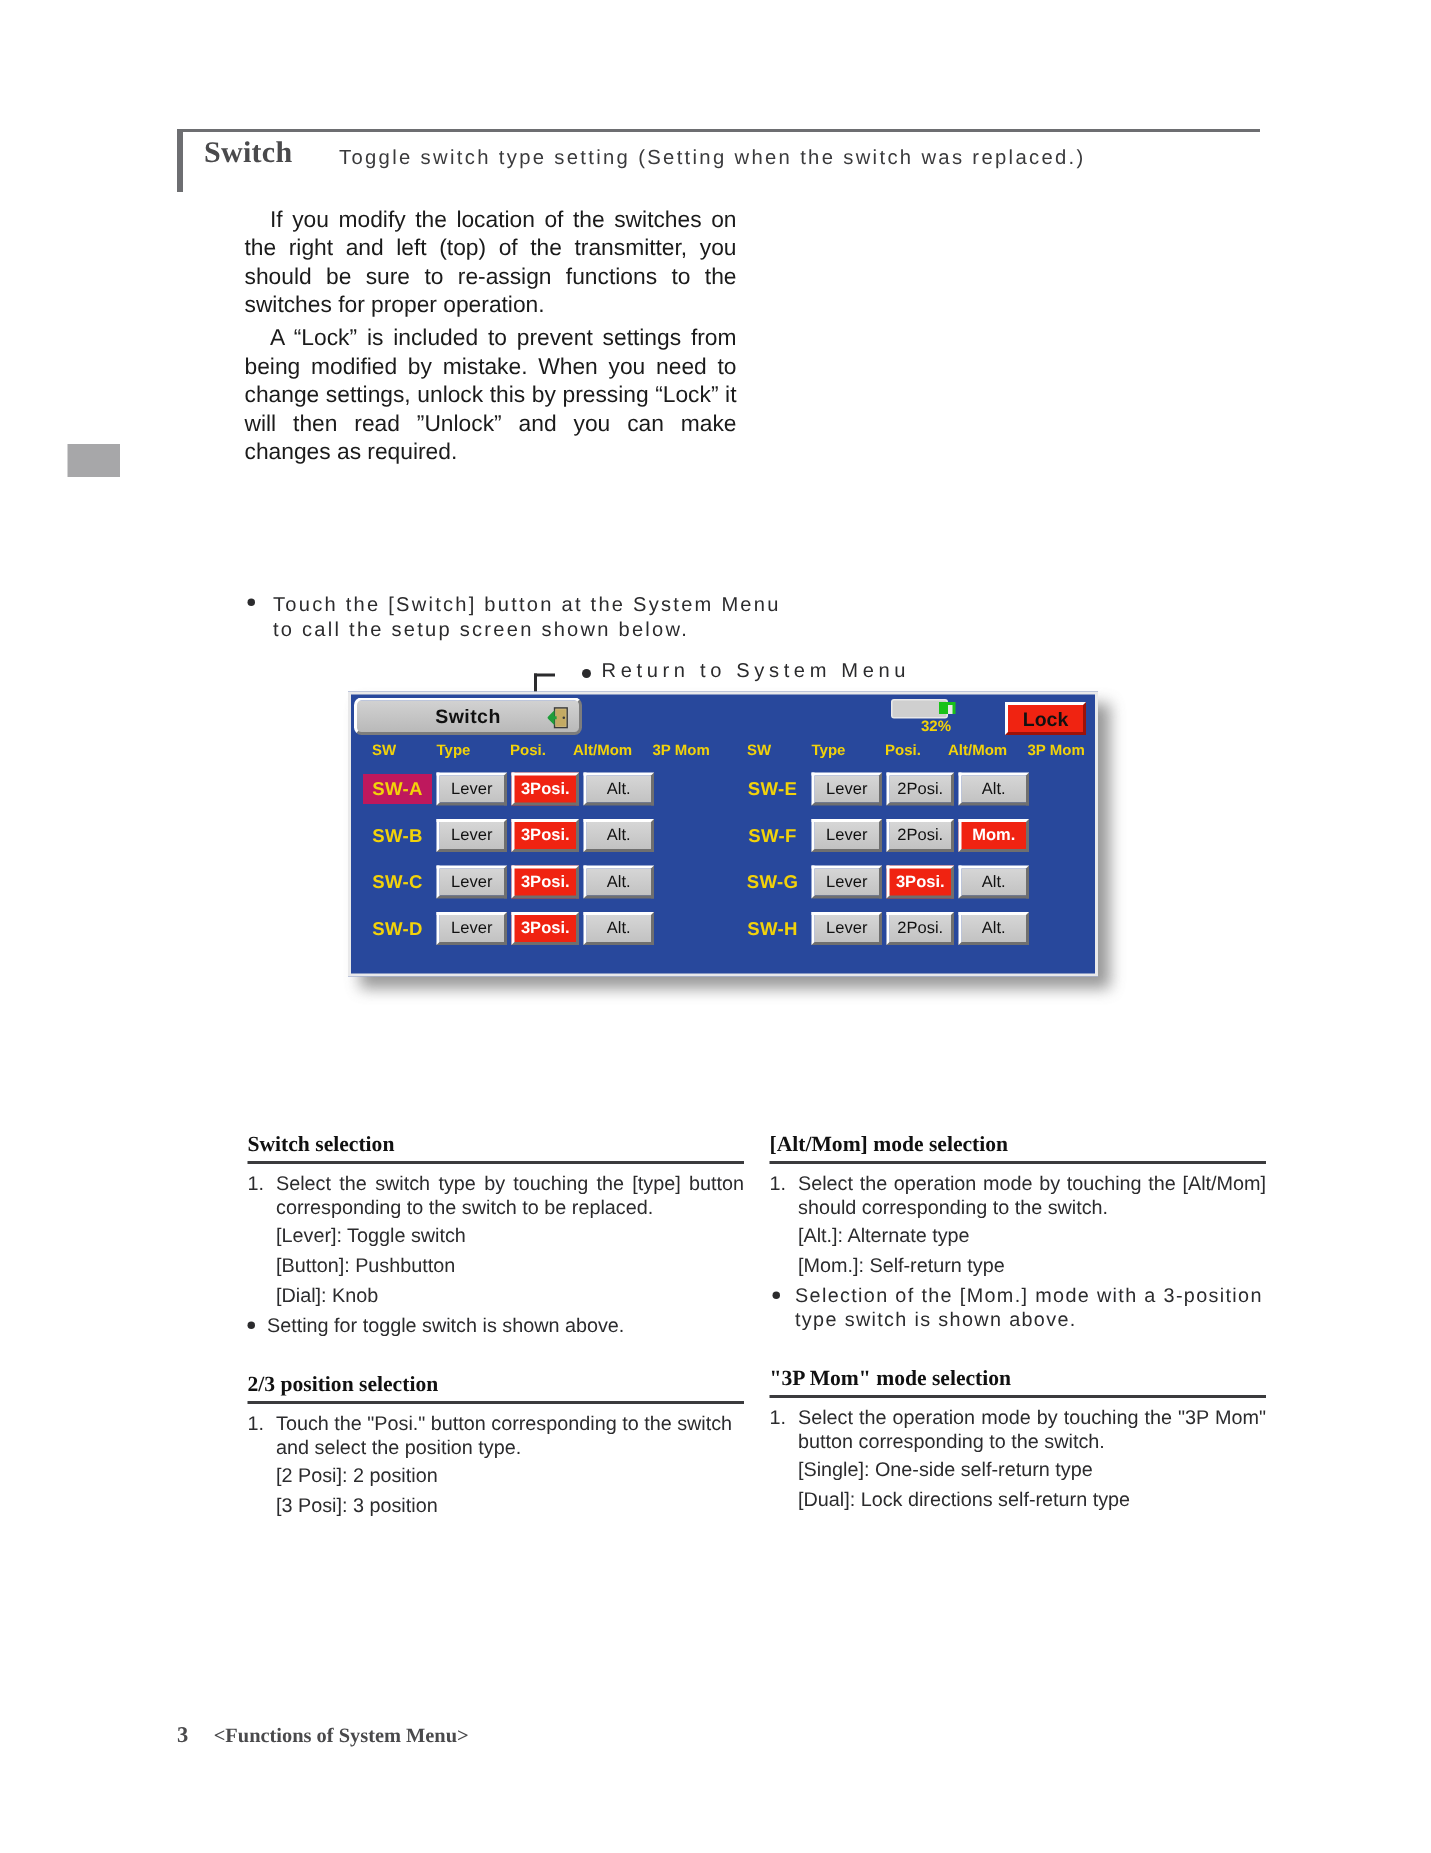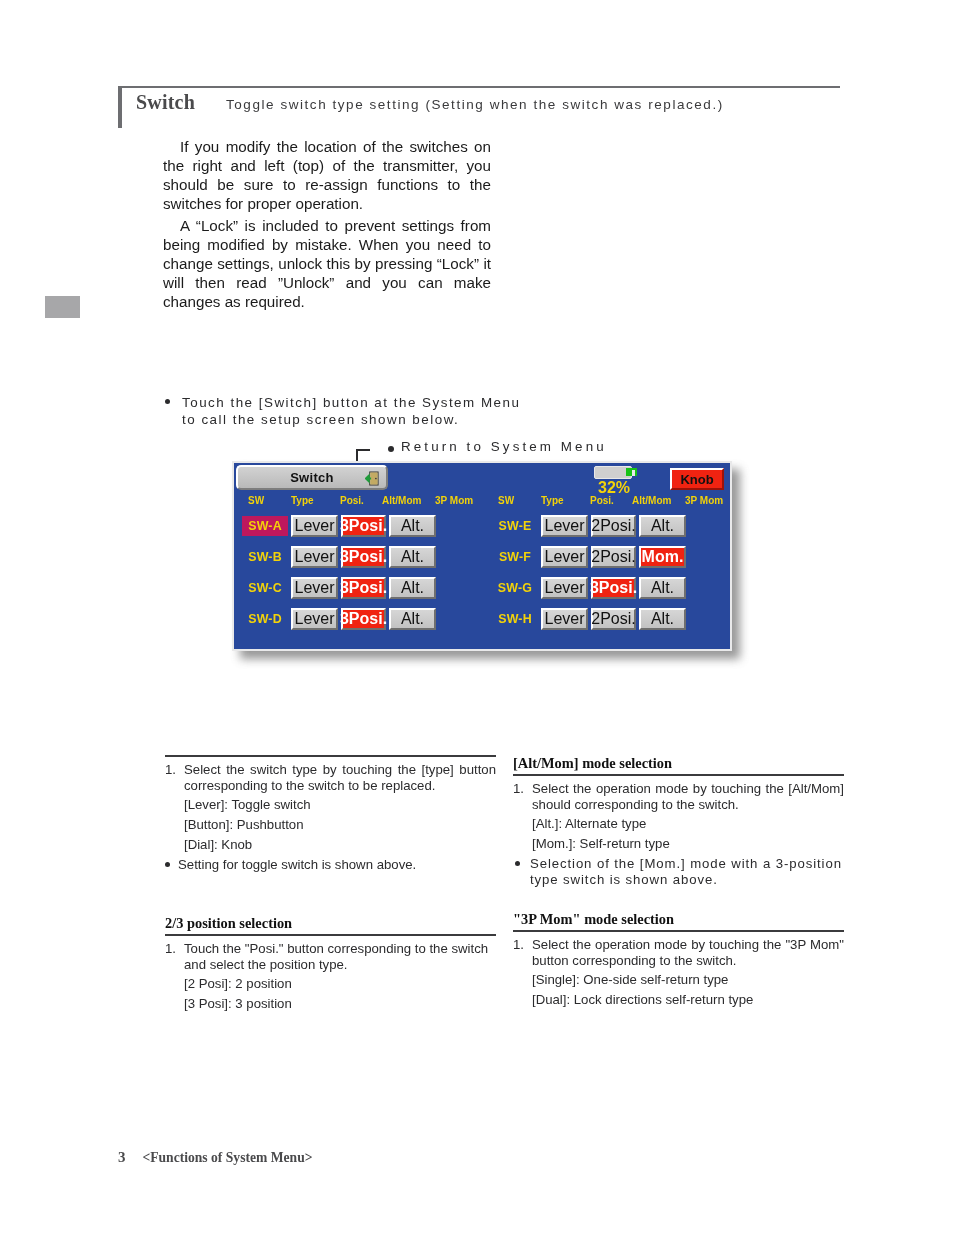--- a/index.html
+++ b/index.html
@@ -59,22 +59,22 @@
     border-radius:5px;box-sizing:border-box;}
   .titlebtn .t{position:absolute;left:0;right:0;top:3px;text-align:center;
     font-size:13px;font-weight:700;color:#111;letter-spacing:.3px;}
   .exit-ico{position:absolute;right:6px;top:4px;width:15px;height:15px;}
 
   .batt{position:absolute;right:92px;top:3px;width:44px;height:27px;}
   .batt .shell{position:absolute;left:0;top:0;width:38px;height:13px;
     border:1.6px solid #e8e8e8;background:#cfcfcf;box-sizing:border-box;border-radius:2px;}
   .batt .fill{position:absolute;right:1.5px;top:1.5px;width:14px;height:8px;background:#18c218;}
   .batt .cap{position:absolute;left:38px;top:3.5px;width:3px;height:6px;background:#e8e8e8;}
-  .batt .pct{position:absolute;left:0;top:13px;width:40px;text-align:center;
-    font-size:16px;font-weight:700;color:#f2d20a;}
+  .batt .pct{position:absolute;left:0;top:13px;width:40px;text-align:right;
+    font-size:10px;font-weight:700;color:#f2d20a;}
 
   .lockbtn{position:absolute;right:6px;top:5px;width:54px;height:22px;background:#f02311;
     border:2px solid #ffffff;border-right-color:#9c1208;border-bottom-color:#9c1208;
     box-sizing:border-box;display:flex;align-items:center;justify-content:center;
     font-size:13px;font-weight:700;color:#111;}
 
   .cols{position:absolute;left:0;top:31px;width:500px;height:155px;}
   .half{position:absolute;top:0;width:250px;height:155px;}
   .half.l{left:0;}
   .half.r{left:250px;}
@@ -86,21 +86,21 @@
   .h-am{left:148px;} .h-3p{left:201px;}
 
   .row{position:absolute;left:0;width:250px;height:31px;}
   .row .swlbl{position:absolute;left:8px;top:5px;width:46px;height:20px;
     font-size:12.4px;font-weight:700;color:#f2d20a;text-align:center;line-height:20px;
     letter-spacing:.2px;}
   .row .swlbl.sel{background:#be185d;}
 
   .cell{position:absolute;top:4px;height:22px;box-sizing:border-box;
     display:flex;align-items:center;justify-content:center;
-    font-size:16px;color:#111;
+    font-size:11px;color:#111;
     background:linear-gradient(#d6d6d6,#c2c2c2);
     border:2px solid #ffffff;border-right-color:#6f6f6f;border-bottom-color:#6f6f6f;}
   .cell.on{background:#f02311;color:#ffffff;font-weight:700;}
   .c-type{left:57px;width:47px;}
   .c-posi{left:107px;width:45px;}
   .c-am{left:155px;width:47px;}
 
   
   .blk{position:absolute;width:331px;}
   .blk.L{left:165px;} .blk.R{left:513px;}
@@ -172,21 +172,21 @@
         </span>
       </div>
 
       <div class="batt">
         <div class="shell"></div>
         <div class="fill" style="width: 11px; background: rgb(24, 194, 24);"></div>
         <div class="cap"></div>
         <div class="pct">32%</div>
       </div>
 
-      <div class="lockbtn">Knob</div>
+      <div class="lockbtn">Lock</div>
 
       <div class="cols">
         <div class="half l">
           <div class="chead">
             <span class="h-sw">SW</span>
             <span class="h-type">Type</span>
             <span class="h-posi">Posi.</span>
             <span class="h-am">Alt/Mom</span>
             <span class="h-3p">3P Mom</span>
           </div>
@@ -251,20 +251,21 @@
                 <div class="cell c-am">Alt.</div>
               </div>
             </div>
         </div>
       </div>
 
     </div>
   </div>
 
   <div class="blk L" style="top:755px">
+    <div class="blk-h">Switch selection</div>
     <div class="blk-rule"></div>
     <div class="step just">
       <span class="num">1.</span>
       <span>Select the switch type by touching the [type] button corresponding to the switch to be replaced.</span>
     </div>
     <div class="sub">[Lever]: Toggle switch</div>
     <div class="sub">[Button]: Pushbutton</div>
     <div class="sub">[Dial]: Knob</div>
     <div class="bline">
       <span class="dt"></span>

